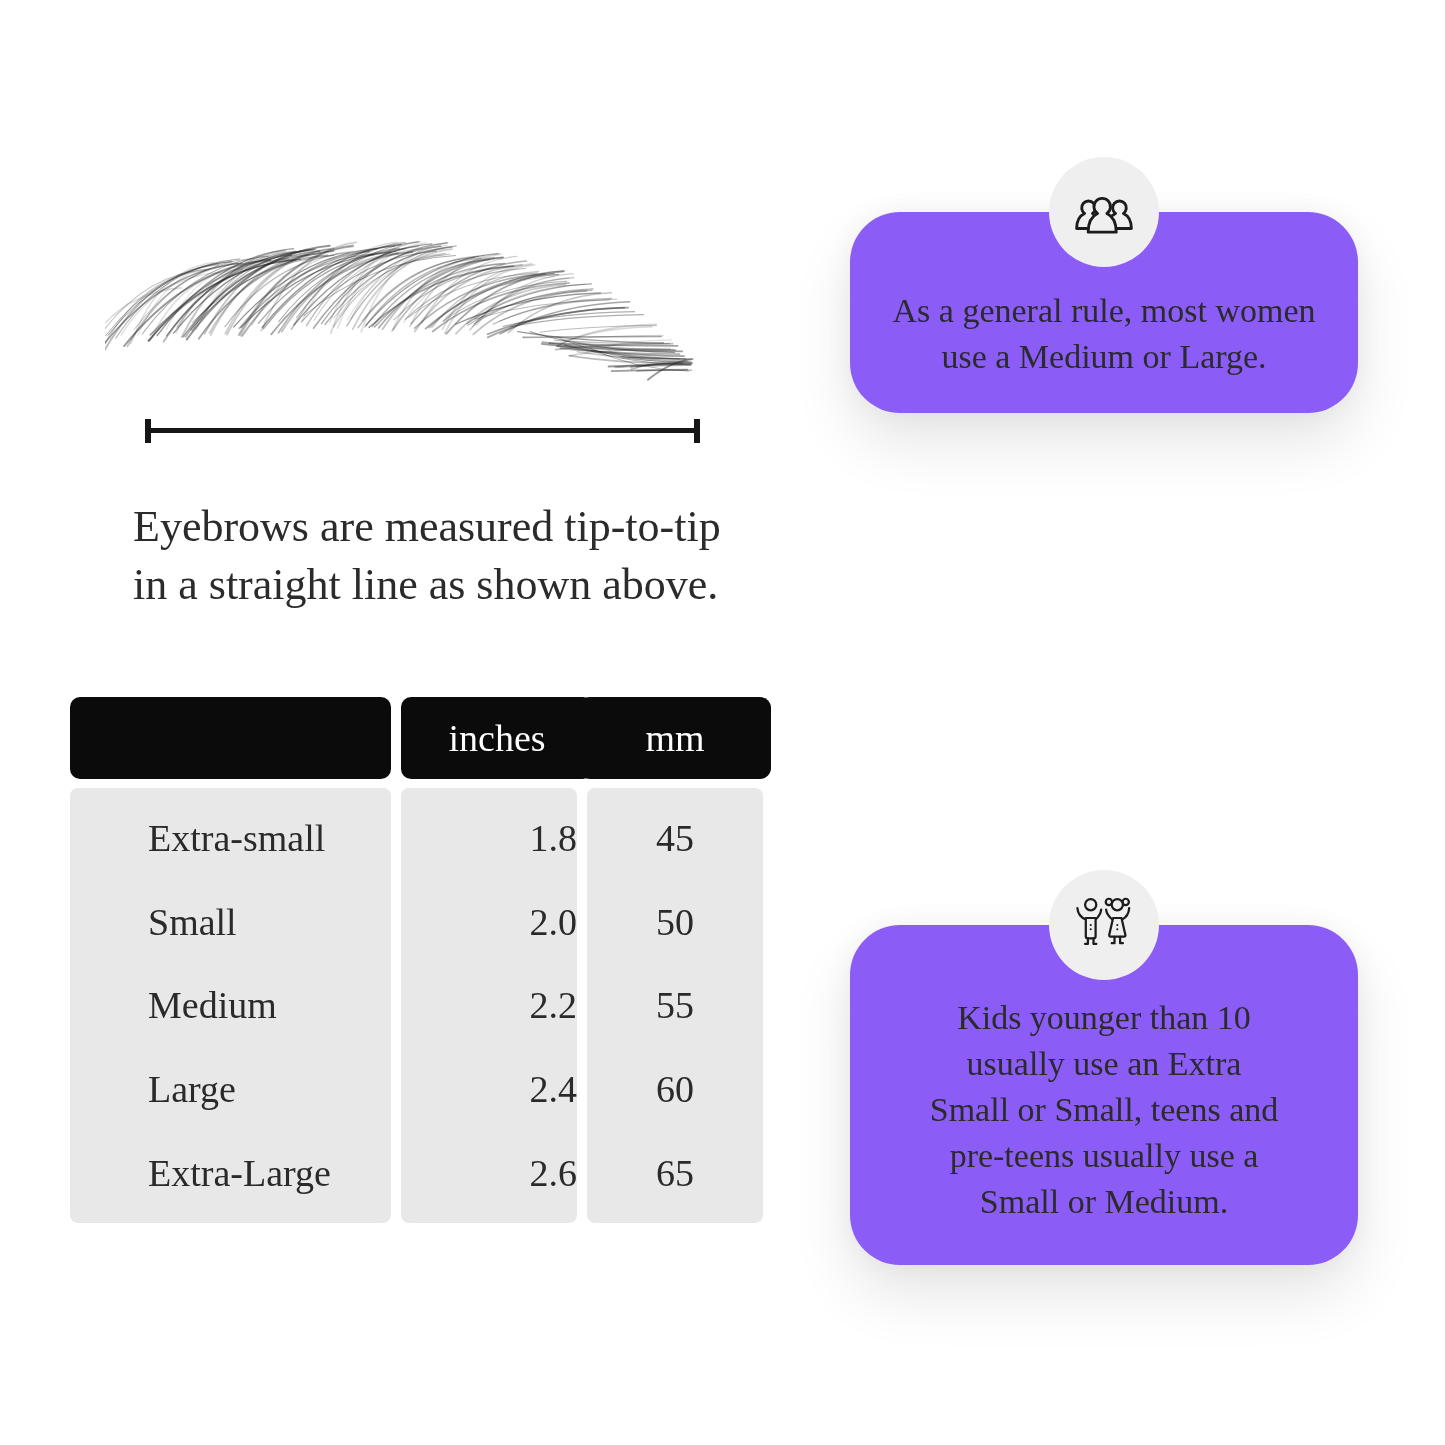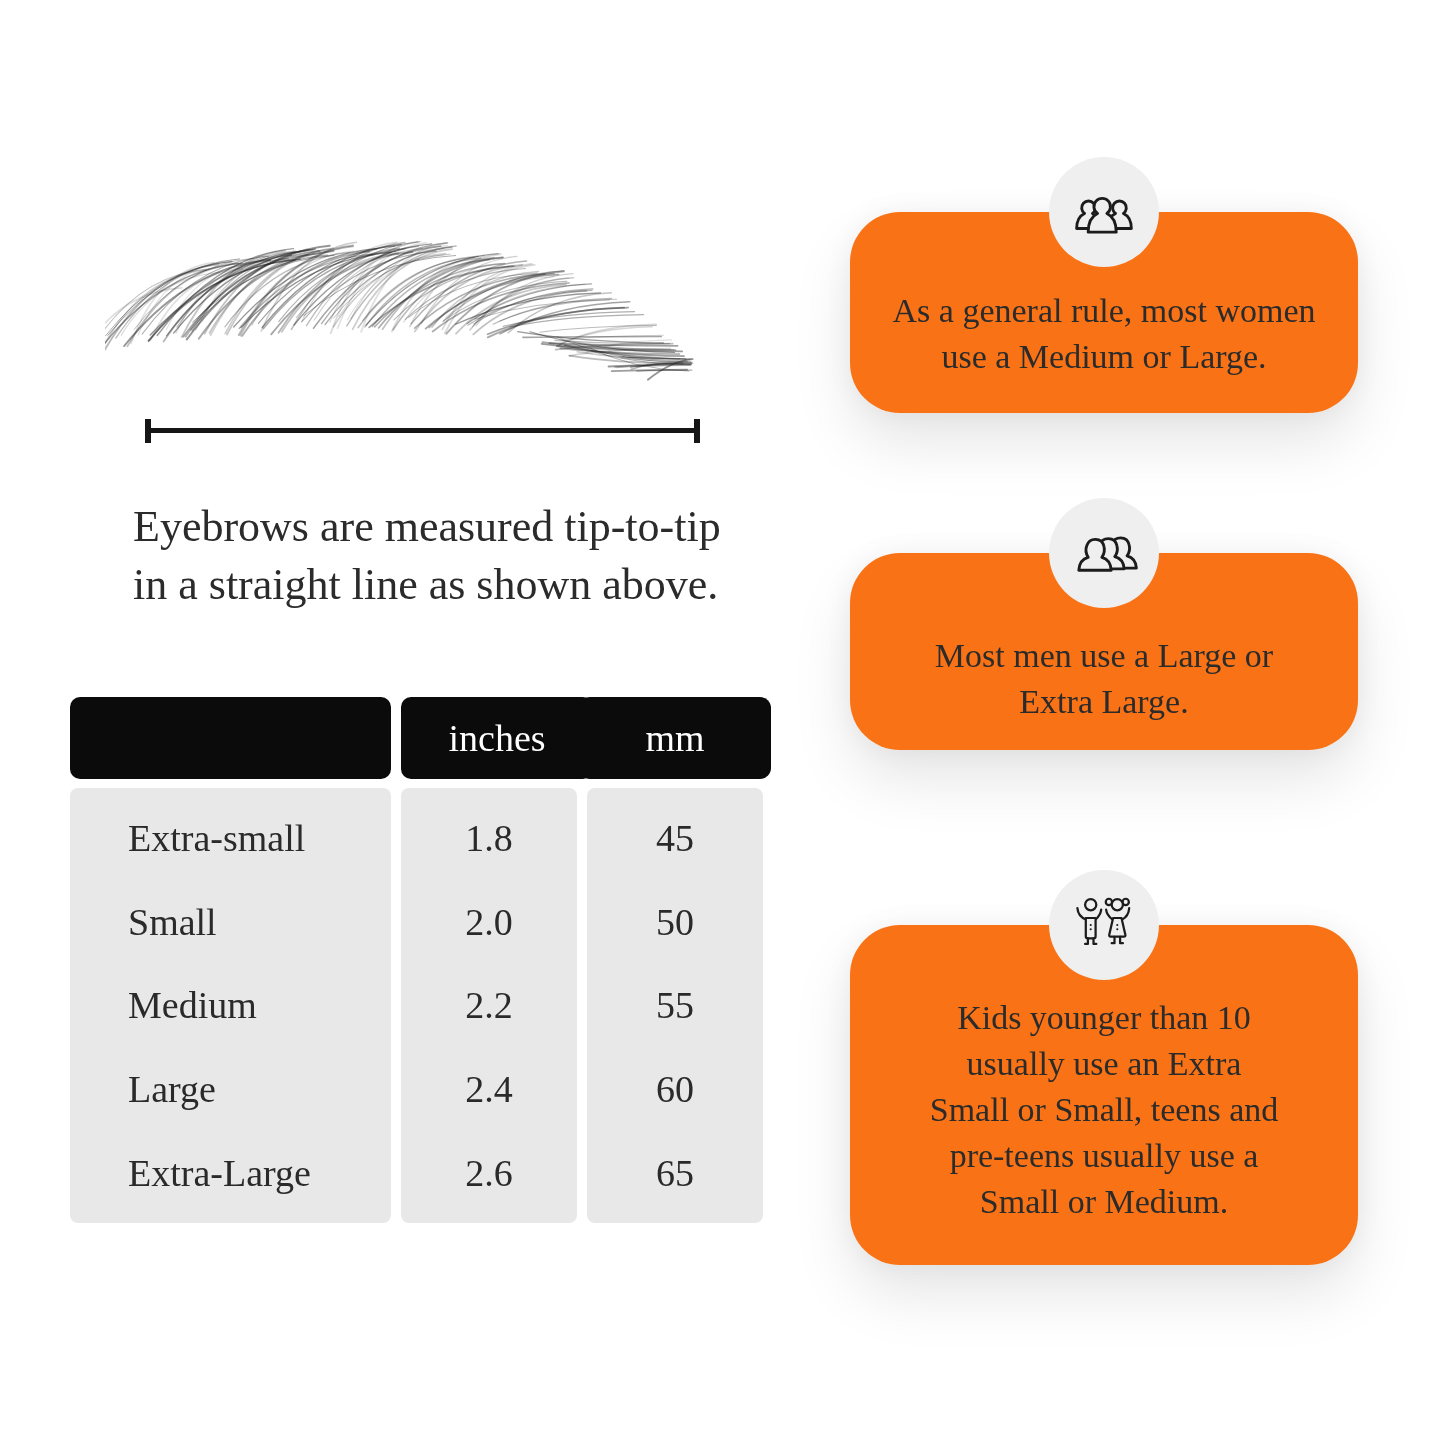--- a/index.html
+++ b/index.html
@@ -21,26 +21,26 @@
   .hdr.c2{left:401px;width:192px;}
   .hdr.c3{left:579px;width:192px;border-radius:11px;}
   .bodycol{top:788px;height:435px;background:#e8e8e8;border-radius:8px;}
   .bodycol.c1{left:70px;width:321px;}
   .bodycol.c2{left:401px;width:176px;}
   .bodycol.c3{left:587px;width:176px;}
   .rows{left:70px;top:790px;width:693px;height:431px;display:flex;flex-direction:column;
         justify-content:space-between;padding:6px 0;box-sizing:border-box;}
   .trow{flex:1;display:grid;grid-template-columns:321px 10px 176px 10px 176px;align-items:center;
         font-size:38px;color:#2a2a2a;}
-  .trow .size{grid-column:1;padding-left:58px;}
-  .trow .in{grid-column:3;text-align:center;}
+  .trow .size{grid-column:1;padding-left:78px;}
+  .trow .in{grid-column:3;text-align:right;}
   .trow .mm{grid-column:5;text-align:center;}
 
   
-  .card{position:absolute;left:850px;width:508px;background:#f97316;border-radius:50px;
+  .card{position:absolute;left:850px;width:508px;background:#8b5cf6;border-radius:50px;
         box-shadow:0 30px 60px rgba(0,0,0,0.10),0 0 28px rgba(0,0,0,0.05);}
   .card1{top:212px;height:201px;}
   .card2{top:553px;height:197px;}
   .card3{top:925px;height:340px;}
   .card .inner{position:absolute;left:0;right:0;top:0;bottom:0;display:flex;align-items:center;
                justify-content:center;text-align:center;font-size:34px;line-height:46px;color:#2b2b2b;}
   .card1 .inner{padding-top:42px;}
   .card2 .inner{padding-top:54px;}
   .card3 .inner{padding-top:30px;text-align:center;}
   .icirc{position:absolute;left:50%;top:-55px;transform:translateX(-50%);width:110px;height:110px;
@@ -283,34 +283,20 @@
           <path d="M55,63 q0,-16 11,-21 a9.5,9.5 0 1 1 11,0 q11,5 11,21 z"></path>
           <path d="M28,68 q0,-20 13,-26 a11.5,11.5 0 1 1 13,0 q13,6 13,26 z"></path>
         </g>
       </svg>
     </div>
     <div class="inner">
         <div>As a general rule, most women<br>use a Medium or Large.</div>
       </div>
   </div>
 
-  <div class="card card2">
-    <div class="icirc">
-      <svg width="72" height="58" viewBox="0 0 100 80">
-        <g class="ico">
-          <path d="M50,61 q1,-14 13,-17 q-5,-8 -2,-16 q3,-9 12,-9 q10,0 12,10 q2,8 -3,15 q12,3 13,17 z"></path>
-          <path d="M33,62 q1,-14 13,-17 q-5,-8 -2,-16 q3,-9 12,-9 q10,0 12,10 q2,8 -3,15 q12,3 13,17 z"></path>
-          <path d="M15,64 q1,-15 13,-18 q-5,-8 -2,-16 q3,-9 12,-9 q10,0 12,10 q2,8 -3,15 q12,3 13,18 z"></path>
-        </g>
-      </svg>
-    </div>
-    <div class="inner">
-        <div>Most men use a Large or<br>Extra Large.</div>
-      </div>
-  </div>
 
   <div class="card card3">
     <div class="icirc">
       <svg width="70" height="62" viewBox="0 0 100 88">
         <g class="ico-thin">
           <path d="M24,36 Q13,32 12,20" fill="none"></path>
           <path d="M38,36 Q45,30 46,22" fill="none"></path>
           <circle cx="31" cy="15" r="8"></circle>
           <path d="M24,34 h14 v26 q0,3 -3,3 h-8 q-3,0 -3,-3 z"></path>
           <path d="M27,63 v8 h-4" fill="none"></path>

